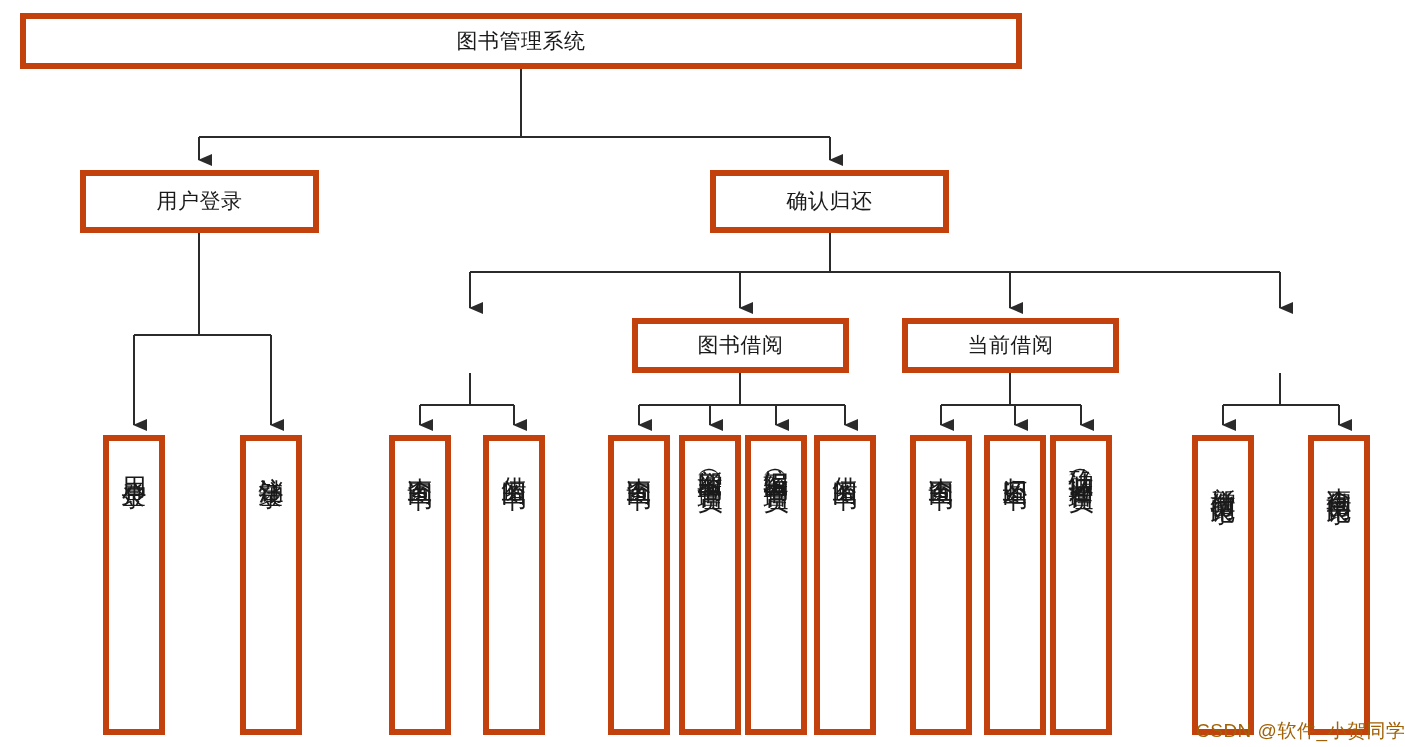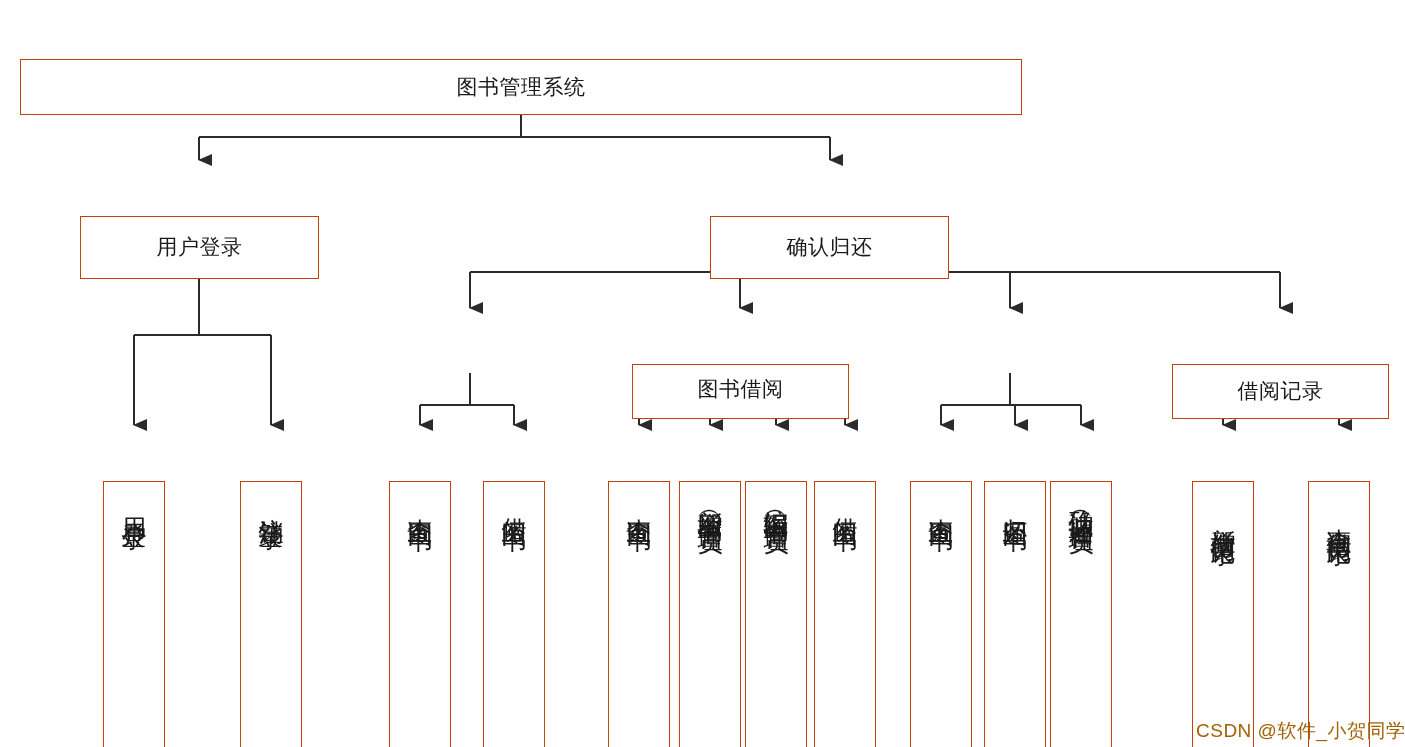--- a/index.html
+++ b/index.html
@@ -22,26 +22,25 @@
     left: 0;
     top: 0;
     width: 1405px;
     height: 747px;
     pointer-events: none;
   }
   .node {
     position: absolute;
     box-sizing: border-box;
     background: #ffffff;
-    border: 1px solid #c2410c;
+    border: 6px solid #c2410c;
     display: flex;
     align-items: center;
     justify-content: center;
     color: #1a1a1a;
-    margin-top: 46px;
   }
   .node-label {
     display: block;
     text-align: center;
     line-height: 1.05;
     white-space: nowrap;
   }
   
   .h-node .node-label {
     font-size: 21px;
@@ -129,28 +128,28 @@
 
   <div class="node h-node" style="left:80px; top:170px; width:239px; height:63px;">
     <span class="node-label">用户登录</span>
   </div>
 
   <div class="node h-node" style="left:710px; top:170px; width:239px; height:63px;">
     <span class="node-label">确认归还</span>
   </div>
 
 
-  <div class="node h-node" style="left:632px; top:318px; width:217px; height:55px;font-family:Liberation Mono, monospace;">
+  <div class="node h-node" style="left:632px; top:318px; width:217px; height:55px;">
     <span class="node-label">图书借阅</span>
   </div>
 
-
-  <div class="node h-node" style="left:1172px; top:318px; width:217px; height:55px;">
-    <span class="node-label">借阅记录</span>
-  </div>
+  <div class="node h-node" style="left:902px; top:318px; width:217px; height:55px;">
+    <span class="node-label">当前借阅</span>
+  </div>
+
 
   <div class="node v-node" style="left:103px; top:435px; width:62px; height:300px;">
     <span class="node-label">用户登录</span>
   </div>
 
   <div class="node v-node" style="left:240px; top:435px; width:62px; height:300px;">
     <span class="node-label">注销登录</span>
   </div>
 
   <div class="node v-node" style="left:389px; top:435px; width:62px; height:300px;">

